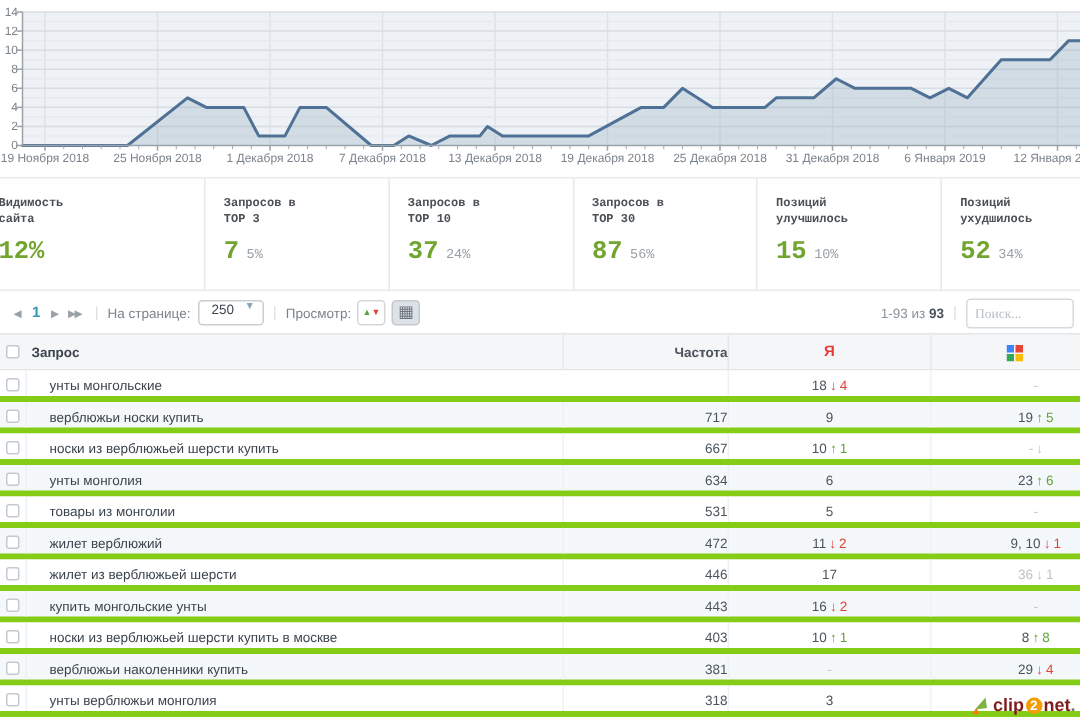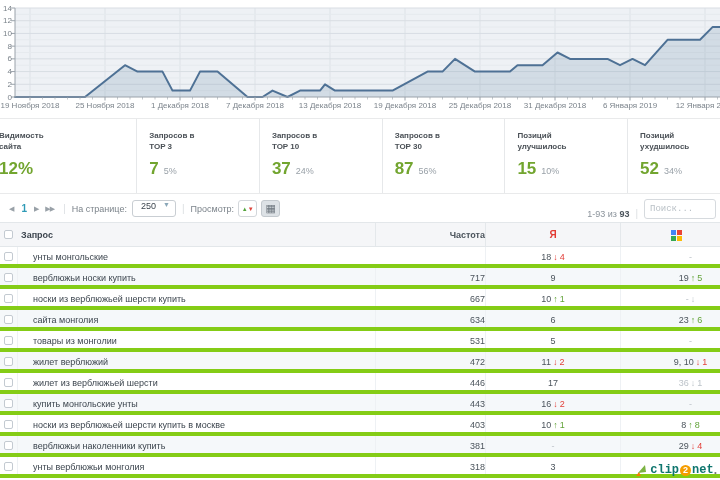--- a/index.html
+++ b/index.html
@@ -4,21 +4,21 @@
 <style>
   html,body{margin:0;padding:0;background:#fff;}
   *{box-sizing:border-box;}
   .screen{position:relative;width:720px;height:480px;background:#fff;overflow:hidden;
           font-family:"Liberation Sans",sans-serif;}
   
   .chart-wrap{position:absolute;top:0;left:0;width:720px;height:116px;}
   .chart-wrap svg{display:block;}
   
   .cards{position:absolute;top:118px;left:0;width:720px;height:76px;display:flex;
-         border-top:1px solid #e9eaeb;border-bottom:1px solid #e9eaeb;overflow:hidden;}
+         border-top:1px solid #e9eaeb;border-bottom:1px solid #e9eaeb;overflow:hidden;font-family:Liberation Mono, monospace;}
   .card{height:100%;padding:11px 0 0 12px;border-right:1px solid #e6e8ea;cursor:pointer;}
   .card:last-child{border-right:none;}
   .card-label{font-size:8px;font-weight:bold;color:#4a5056;line-height:11px;}
   .card-value{margin-top:7px;white-space:nowrap;}
   .card-value .big{font-size:17px;font-weight:bold;color:#72a52f;}
   .card-value .pct{font-size:9px;color:#99a1a8;margin-left:5px;}
   .card-cut .inner{margin-left:-13px;}
   
   .toolbar{position:absolute;top:195px;left:0;width:720px;height:27px;display:flex;
            align-items:center;font-size:9px;color:#7c848b;padding-left:6px;}
@@ -29,25 +29,25 @@
   .lbl{color:#7c848b;}
   .dd{display:inline-flex;border:1px solid #c9ced3;border-radius:3px;
       background:#fff;height:17px;padding:0 5px 0 8px;color:#3c454e;margin-left:5px;cursor:pointer;}
   .dd .caret{color:#8aa7b8;font-size:7px;margin-left:7px;}
   .icon-btn{width:19px;height:17px;border:1px solid #d3d7db;border-radius:3px;background:#fff;
             display:inline-flex;align-items:center;justify-content:center;margin-left:4px;cursor:pointer;}
   .icon-btn .up{color:#55a53d;font-size:6px;}
   .icon-btn .dn{color:#dd453c;font-size:6px;}
   .icon-btn.pressed{background:#dde2e6;border-color:#c3c9ce;}
   .grid-glyph{color:#6d767e;font-size:11px;line-height:11px;}
-  .toolbar-right{margin-left:auto;display:flex;align-items:flex-end;padding-right:4px;}
+  .toolbar-right{margin-left:auto;display:flex;align-items:center;padding-right:4px;}
   .count{color:#8b939b;}
   .count b{color:#4b545c;}
   .search{width:72px;height:20px;border:1px solid #d6dade;border-radius:3px;font-size:9px;
-          padding:0 5px;color:#444;font-family:Liberation Mono, monospace;}
+          padding:0 5px;color:#444;font-family:Liberation Serif, serif;}
   .search::placeholder{color:#b9c0c6;}
   
   .table{position:absolute;top:222px;left:0;width:720px;font-size:9px;}
   .thead{display:flex;height:25px;line-height:24px;background:#f5f6f8;
          border-top:1px solid #e3e7ea;border-bottom:1px solid #e3e7ea;
          font-weight:bold;color:#6b747d;}
   .trow{display:flex;height:21px;line-height:20px;border-bottom:4px solid #84cc16;background:#fff;}
   .trow.alt{background:#f5f8fa;}
   .c{height:100%;}
   .cb{width:17px;}
@@ -61,21 +61,21 @@
   .thead .g{padding-left:12px;}
   .ya-h{color:#e23b34;font-size:10px;}
   .sort{position:absolute;right:14px;top:0;font-weight:normal;color:#5f6870;}
   .box{display:inline-block;width:9px;height:9px;border:1px solid #c3cad1;border-radius:2px;
        background:#fff;vertical-align:middle;margin-left:4px;margin-top:-2px;cursor:pointer;}
   .k-n{color:#4b545c;} .k-u{color:#62a339;} .k-d{color:#e2403a;} .k-m{color:#bcc3c9;}
   .y span,.g span{margin:0 1px;}
   
   .watermark{position:absolute;right:3px;bottom:3px;display:flex;align-items:center;
              font-weight:bold;font-size:12px;z-index:5;}
-  .wm-clip,.wm-net{color:#0f766e;font-family:Liberation Mono, monospace;}
+  .wm-clip,.wm-net{color:#7f1d1d;}
   .wm-2{display:inline-block;width:11px;height:11px;line-height:11px;border-radius:50%;
         background:#f59d00;color:#fff;font-size:9px;text-align:center;margin:0 1px;}
   .wm-dot{color:#777;}
   .wm-icon{margin-right:2px;}
 </style>
 </head>
 <body>
 
 <div class="screen">
 
@@ -282,21 +282,21 @@
         </div>
         <div class="trow">
           <div class="c cb"><span class="box"></span></div>
           <div class="c q">носки из верблюжьей шерсти купить</div>
           <div class="c f">667</div>
           <div class="c y"><span class="k-n">10</span><span class="k-u">↑</span><span class="k-u">1</span></div>
           <div class="c g"><span class="k-m">-</span><span class="k-m">↓</span></div>
         </div>
         <div class="trow alt">
           <div class="c cb"><span class="box"></span></div>
-          <div class="c q">сайта монголия</div>
+          <div class="c q">унты монголия</div>
           <div class="c f">634</div>
           <div class="c y"><span class="k-n">6</span></div>
           <div class="c g"><span class="k-n">23</span><span class="k-u">↑</span><span class="k-u">6</span></div>
         </div>
         <div class="trow">
           <div class="c cb"><span class="box"></span></div>
           <div class="c q">товары из монголии</div>
           <div class="c f">531</div>
           <div class="c y"><span class="k-n">5</span></div>
           <div class="c g"><span class="k-m">-</span></div>

